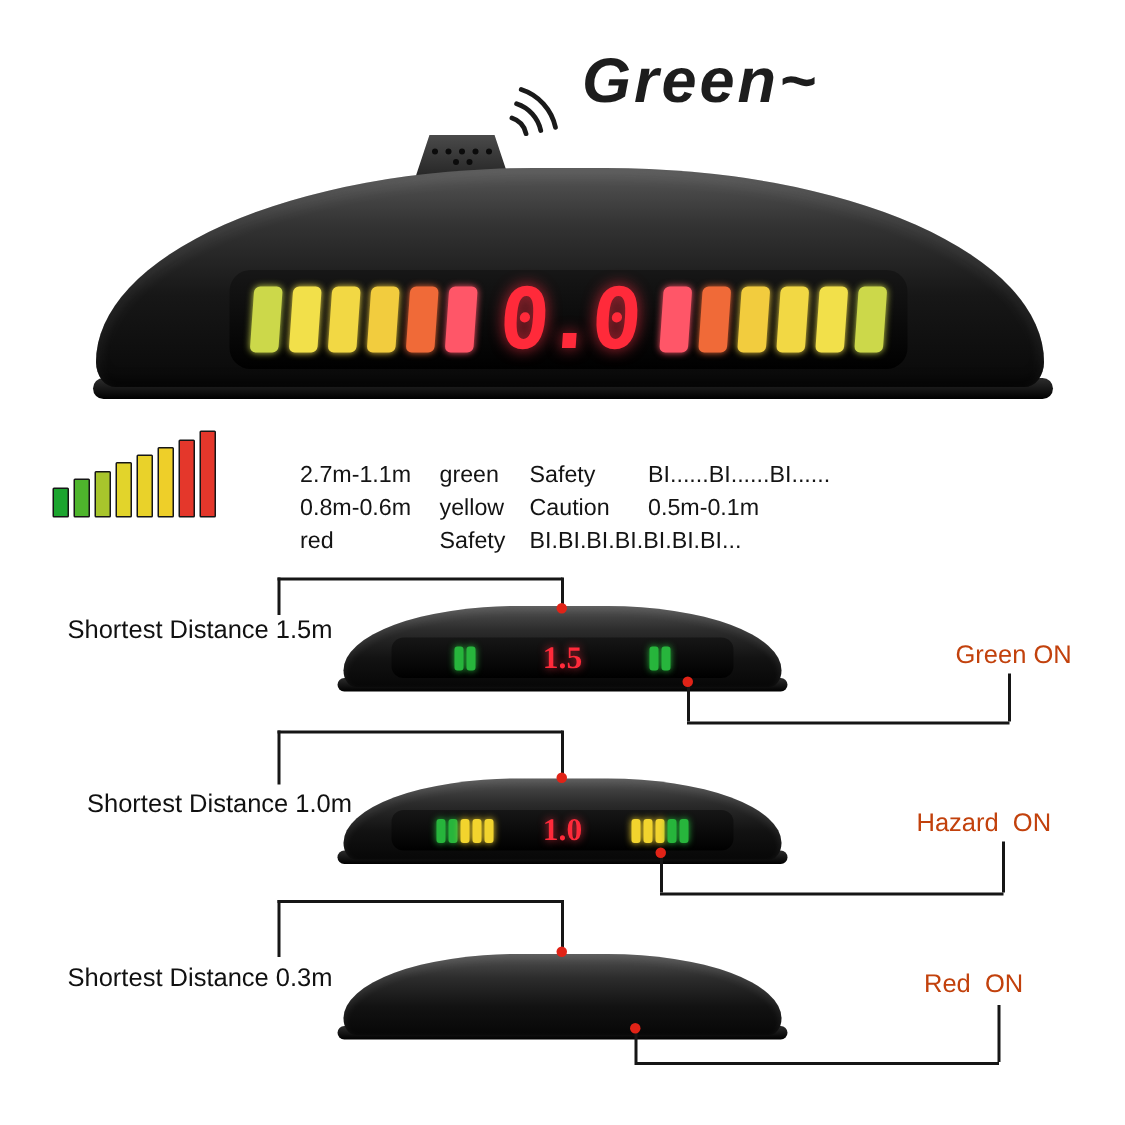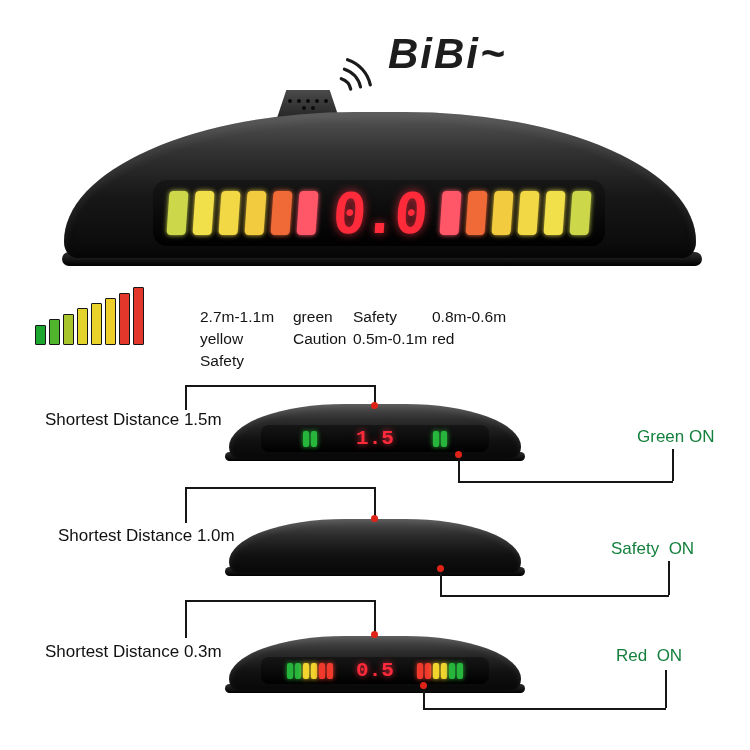--- a/index.html
+++ b/index.html
@@ -42,51 +42,51 @@
   .legend-icon { position:absolute; left:35px; top:287px; height:58px; display:flex; align-items:flex-end; gap:3px; }
   .legend-bar { width:11px; border:1px solid #161616; border-radius:1px; }
   .legend-title { position:absolute; left:200px; top:281px; font-size:16px; color:#169c3e; letter-spacing:.2px; }
   .legend-table { position:absolute; left:200px; top:307px; display:grid;
                   grid-template-columns:93px 60px 79px auto; row-gap:3px;
                   font-size:15.5px; line-height:19px; color:#141414; }
   .cell { white-space:pre; }
 
   
   .stage-label  { position:absolute; font-size:17px; color:#111; white-space:pre; }
-  .status-label { position:absolute; font-size:17px; color:#15803d; white-space:pre; }
+  .status-label { position:absolute; font-size:17px; color:#c2410c; white-space:pre; }
   .conn { position:absolute; background:#161616; }
   .conn.h { height:1.5px; }
   .conn.v { width:1.5px; }
   .dot { position:absolute; width:7px; height:7px; border-radius:50%; background:#e02317; z-index:6; }
   .unit { position:absolute; width:300px; height:58px; }
   .unit-base { position:absolute; left:0; top:48px; width:300px; height:9px; border-radius:5px;
                background:linear-gradient(#2c2c2c,#000); }
   .unit-body { position:absolute; left:4px; top:0; width:292px; height:54px;
                border-radius:50% 50% 10px 10px / 100% 100% 14px 14px;
                background:linear-gradient(180deg,#515151,#2c2c2c 30%,#121212 65%,#070707);
                box-shadow:inset 0 3px 6px rgba(255,255,255,.10); }
   .unit-glass { position:absolute; left:36px; top:21px; width:228px; height:27px; border-radius:8px;
                 background:linear-gradient(180deg,#161616,#000);
                 display:flex; align-items:center; padding:0 10px; }
-  .unit-value { width:52px; text-align:center; font-family:Liberation Mono, monospace;
+  .unit-value { width:52px; text-align:center; font-family:Liberation Serif, serif;
                 font-weight:bold; font-size:21px; color:#ff2a3a;
                 text-shadow:0 0 6px rgba(255,50,70,.8); }
 </style>
 </head>
 <body>
 
 <div class="canvas">
 
   <div class="sound">
     <svg class="waves" viewBox="0 0 44 60" fill="none" stroke="#1a1a1a" stroke-width="3.2" stroke-linecap="round">
       <path d="M6.3 42.7 A14 14 0 0 1 15.7 53.1"></path>
       <path d="M9.4 33.2 A24 24 0 0 1 25.5 51"></path>
       <path d="M12.5 23.7 A34 34 0 0 1 35.3 48.9"></path>
     </svg>
-    <span class="bibi">BiBi~</span>
+    <span class="bibi">Green~</span>
   </div>
 
   <div class="speaker">
     <span class="hole"></span>
     <span class="hole"></span>
     <span class="hole"></span>
     <span class="hole"></span>
     <span class="hole"></span>
     <span class="hole"></span>
     <span class="hole"></span>
@@ -120,26 +120,28 @@
       <span class="legend-bar" style="height: 37px; background: rgb(226, 212, 43);"></span>
       <span class="legend-bar" style="height: 42px; background: rgb(233, 210, 42);"></span>
       <span class="legend-bar" style="height: 47px; background: rgb(238, 207, 41);"></span>
       <span class="legend-bar" style="height: 52px; background: rgb(228, 55, 43);"></span>
       <span class="legend-bar" style="height: 58px; background: rgb(228, 55, 43);"></span>
     </div>
   <div class="legend-table">
       <span class="cell">2.7m-1.1m</span>
       <span class="cell">green</span>
       <span class="cell">Safety</span>
+      <span class="cell">BI......BI......BI......</span>
       <span class="cell">0.8m-0.6m</span>
       <span class="cell">yellow</span>
       <span class="cell">Caution</span>
       <span class="cell">0.5m-0.1m</span>
       <span class="cell">red</span>
       <span class="cell">Safety</span>
+      <span class="cell">BI.BI.BI.BI.BI.BI.BI...</span>
     </div>
 
   <section>
     <div class="stage-label" style="left:45px;top:410px">Shortest Distance 1.5m</div>
     <div class="conn v" style="left:185px;top:385px;height:25px"></div>
     <div class="conn h" style="left:185px;top:385px;width:190px"></div>
     <div class="conn v" style="left:374px;top:385px;height:21px"></div>
     <div class="dot" style="left:371px;top:402px"></div>
     <div class="unit" style="left:225px;top:404px">
       <div class="unit-base"></div>
@@ -165,56 +167,54 @@
 
   <section>
     <div class="stage-label" style="left:58px;top:526px">Shortest Distance 1.0m</div>
     <div class="conn v" style="left:185px;top:487px;height:36px"></div>
     <div class="conn h" style="left:185px;top:487px;width:190px"></div>
     <div class="conn v" style="left:374px;top:487px;height:30px"></div>
     <div class="dot" style="left:371px;top:515px"></div>
     <div class="unit" style="left:225px;top:519px">
       <div class="unit-base"></div>
       <div class="unit-body"></div>
+      <div class="unit-glass">
+        <div class="led-bars small">
+            <span class="bar" style="background: rgb(39, 181, 60); box-shadow: rgb(39, 181, 60) 0px 0px 5px;"></span>
+            <span class="bar" style="background: rgb(39, 181, 60); box-shadow: rgb(39, 181, 60) 0px 0px 5px;"></span>
+            <span class="bar" style="background: rgb(242, 212, 46); box-shadow: rgb(242, 212, 46) 0px 0px 5px;"></span>
+            <span class="bar" style="background: rgb(242, 212, 46); box-shadow: rgb(242, 212, 46) 0px 0px 5px;"></span>
+            <span class="bar" style="background: rgb(242, 212, 46); box-shadow: rgb(242, 212, 46) 0px 0px 5px;"></span>
+          </div>
+        <div class="unit-value">1.0</div>
+        <div class="led-bars small">
+            <span class="bar" style="background: rgb(242, 212, 46); box-shadow: rgb(242, 212, 46) 0px 0px 5px;"></span>
+            <span class="bar" style="background: rgb(242, 212, 46); box-shadow: rgb(242, 212, 46) 0px 0px 5px;"></span>
+            <span class="bar" style="background: rgb(242, 212, 46); box-shadow: rgb(242, 212, 46) 0px 0px 5px;"></span>
+            <span class="bar" style="background: rgb(39, 181, 60); box-shadow: rgb(39, 181, 60) 0px 0px 5px;"></span>
+            <span class="bar" style="background: rgb(39, 181, 60); box-shadow: rgb(39, 181, 60) 0px 0px 5px;"></span>
+          </div>
+      </div>
     </div>
     <div class="dot" style="left:437px;top:565px"></div>
     <div class="conn v" style="left:440px;top:569px;height:26px"></div>
     <div class="conn h" style="left:440px;top:595px;width:229px"></div>
     <div class="conn v" style="left:668px;top:561px;height:34px"></div>
-    <div class="status-label" style="left:611px;top:539px">Safety  ON</div>
+    <div class="status-label" style="left:611px;top:539px">Hazard  ON</div>
   </section>
 
   <section>
     <div class="stage-label" style="left:45px;top:642px">Shortest Distance 0.3m</div>
     <div class="conn v" style="left:185px;top:600px;height:38px"></div>
     <div class="conn h" style="left:185px;top:600px;width:190px"></div>
     <div class="conn v" style="left:374px;top:600px;height:33px"></div>
     <div class="dot" style="left:371px;top:631px"></div>
     <div class="unit" style="left:225px;top:636px">
       <div class="unit-base"></div>
       <div class="unit-body"></div>
-      <div class="unit-glass">
-        <div class="led-bars small">
-            <span class="bar" style="background: rgb(39, 181, 60); box-shadow: rgb(39, 181, 60) 0px 0px 5px;"></span>
-            <span class="bar" style="background: rgb(39, 181, 60); box-shadow: rgb(39, 181, 60) 0px 0px 5px;"></span>
-            <span class="bar" style="background: rgb(242, 212, 46); box-shadow: rgb(242, 212, 46) 0px 0px 5px;"></span>
-            <span class="bar" style="background: rgb(242, 212, 46); box-shadow: rgb(242, 212, 46) 0px 0px 5px;"></span>
-            <span class="bar" style="background: rgb(240, 58, 44); box-shadow: rgb(240, 58, 44) 0px 0px 5px;"></span>
-            <span class="bar" style="background: rgb(240, 58, 44); box-shadow: rgb(240, 58, 44) 0px 0px 5px;"></span>
-          </div>
-        <div class="unit-value">0.5</div>
-        <div class="led-bars small">
-            <span class="bar" style="background: rgb(240, 58, 44); box-shadow: rgb(240, 58, 44) 0px 0px 5px;"></span>
-            <span class="bar" style="background: rgb(240, 58, 44); box-shadow: rgb(240, 58, 44) 0px 0px 5px;"></span>
-            <span class="bar" style="background: rgb(242, 212, 46); box-shadow: rgb(242, 212, 46) 0px 0px 5px;"></span>
-            <span class="bar" style="background: rgb(242, 212, 46); box-shadow: rgb(242, 212, 46) 0px 0px 5px;"></span>
-            <span class="bar" style="background: rgb(39, 181, 60); box-shadow: rgb(39, 181, 60) 0px 0px 5px;"></span>
-            <span class="bar" style="background: rgb(39, 181, 60); box-shadow: rgb(39, 181, 60) 0px 0px 5px;"></span>
-          </div>
-      </div>
     </div>
     <div class="dot" style="left:420px;top:682px"></div>
     <div class="conn v" style="left:423px;top:686px;height:22px"></div>
     <div class="conn h" style="left:423px;top:708px;width:243px"></div>
     <div class="conn v" style="left:665px;top:670px;height:38px"></div>
     <div class="status-label" style="left:616px;top:646px">Red  ON</div>
   </section>
 
 </div>
 

